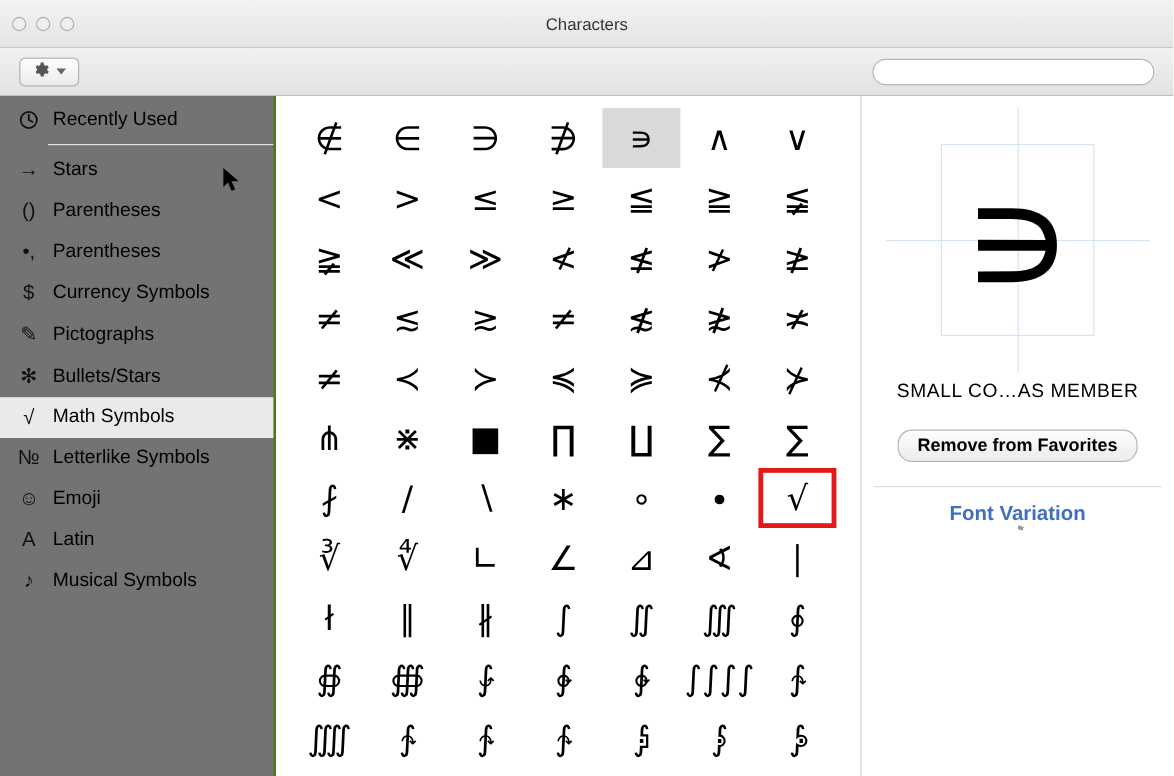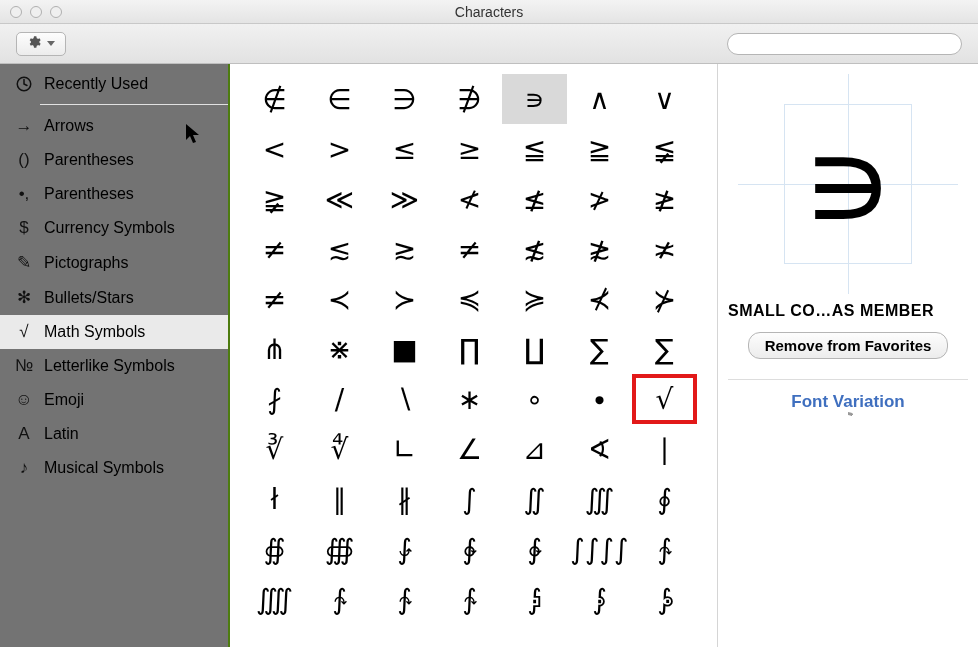--- a/index.html
+++ b/index.html
@@ -9,21 +9,21 @@
     font-size: 14px;
     color: #000;
     width: 978px;
     height: 647px;
     overflow: hidden;
     background: #fff;
   }
 
   
   .titlebar {
-    height: 24px;
+    height: 40px;
     background: linear-gradient(#f3f3f3, #e4e4e4);
     border-bottom: 1px solid #c8c8c8;
     display: flex;
     align-items: center;
     position: relative;
   }
   .traffic-lights { display: flex; gap: 8px; margin-left: 10px; }
   .light {
     width: 12px; height: 12px; border-radius: 50%;
     border: 1px solid #b0b0b0; background: #efefef;
@@ -155,22 +155,22 @@
     position: absolute; left: 18%; right: 18%; top: 10%; bottom: 10%;
     border: 1px solid #d6e4f2;
   }
   .preview-char {
     position: relative;
     font-family: "STIXGeneral","Cambria Math","DejaVu Sans",serif;
     font-size: 130px;
     line-height: 1;
   }
   .char-name {
-    text-align: left; font-weight: 700; font-size: 16px;
-    margin-bottom: 12px; letter-spacing: 0.5px;
+    text-align: center; font-weight: 400; font-size: 16px;
+    margin-bottom: 22px; letter-spacing: 0.5px;
   }
   .remove-fav-btn {
     display: block; margin: 12px auto 20px;
     padding: 4px 16px;
     border-radius: 12px;
     border: 1px solid #b5b5b5;
     background: linear-gradient(#fdfdfd,#ececec);
     font-size: 15px; font-weight: 600; cursor: pointer;
   }
   .detail hr { border: none; border-top: 1px solid #ddd; margin: 6px 0 12px; }
@@ -230,21 +230,21 @@
           <svg viewBox="0 0 24 24" width="18" height="18">
             <circle cx="12" cy="12" r="9" fill="none" stroke="#111" stroke-width="2"></circle>
             <path d="M12 6 V12 L16 14" stroke="#111" stroke-width="2" fill="none" stroke-linecap="round"></path>
           </svg>
         </span>
         <span>Recently Used</span>
       </div>
       <div class="sidebar-sep"></div>
       <div class="sidebar-item">
         <span class="si-icon">→</span>
-        <span>Arrows</span>
+        <span>Stars</span>
       </div>
       <div class="sidebar-item">
         <span class="si-icon">()</span>
         <span>Parentheses</span>
       </div>
       <div class="sidebar-item">
         <span class="si-icon">•,</span>
         <span>Parentheses</span>
       </div>
       <div class="sidebar-item">

